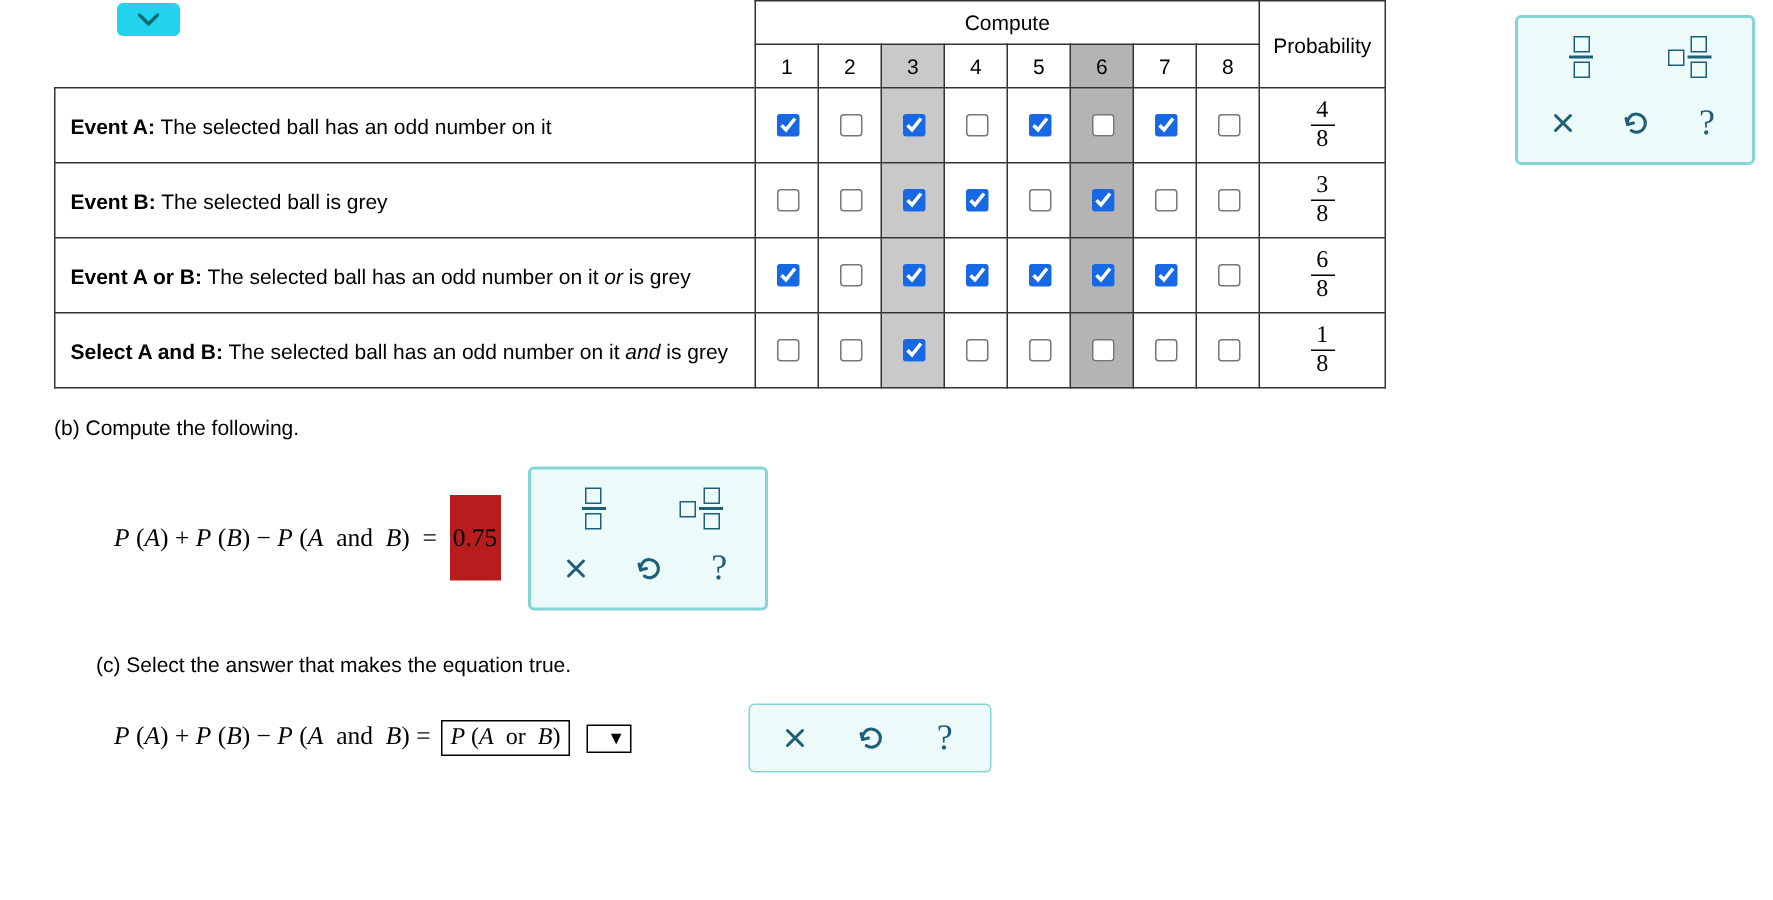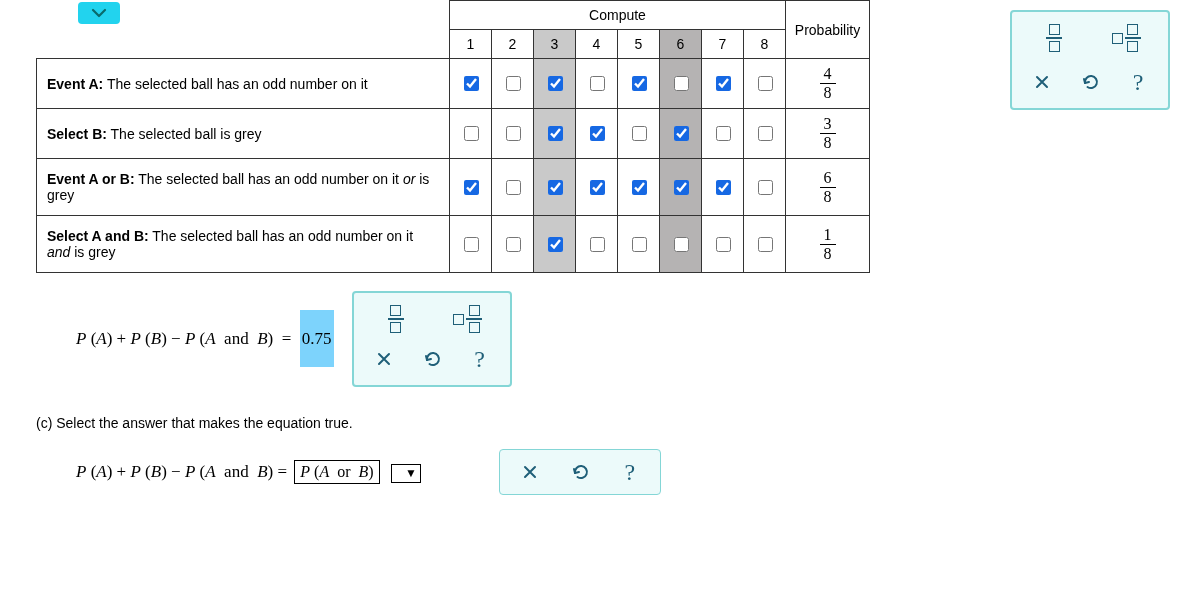--- a/index.html
+++ b/index.html
@@ -42,21 +42,21 @@
     width: 42px;
     padding: 6px 0;
   }
   .main-table .prob-head {
     width: 84px;
     padding: 6px 4px;
   }
   .main-table .desc-cell {
     text-align: left;
     padding: 12px 10px;
-    width: 413px;
+    width: 467px;
   }
   .main-table .cb-cell {
     width: 42px;
     padding: 14px 0;
   }
   .main-table .prob-cell {
     width: 84px;
     padding: 4px 0;
   }
   .main-table .filler {
@@ -81,21 +81,21 @@
   .below {
     margin-left: 36px;
     margin-top: 18px;
   }
   .math {
     font-family: "Times New Roman", serif;
     font-size: 17px;
   }
   .math em { font-style: italic; }
   .hl {
-    background: #7dd3fc;
+    background: #b91c1c;
     padding: 19px 2px;
   }
   .row-flex {
     display: flex;
     align-items: center;
     gap: 18px;
   }
   .toolbox {
     border: 2px solid #84d6d6;
     border-radius: 4px;
@@ -257,21 +257,21 @@
         <td class="cb-cell"><input type="checkbox" checked="" style=""></td>
         <td class="cb-cell shade6"><input type="checkbox" style=""></td>
         <td class="cb-cell"><input type="checkbox" checked="" style=""></td>
         <td class="cb-cell"><input type="checkbox" style=""></td>
         <td class="prob-cell"><span class="frac">
             <span class="num">4</span>
             <span class="den">8</span>
           </span></td>
       </tr>
       <tr>
-        <td class="desc-cell"><b>Select B:</b> The selected ball is grey</td>
+        <td class="desc-cell"><b>Event B:</b> The selected ball is grey</td>
         <td class="cb-cell"><input type="checkbox" style=""></td>
         <td class="cb-cell"><input type="checkbox" style=""></td>
         <td class="cb-cell shade3"><input type="checkbox" checked="" style=""></td>
         <td class="cb-cell"><input type="checkbox" checked="" style=""></td>
         <td class="cb-cell"><input type="checkbox" style=""></td>
         <td class="cb-cell shade6"><input type="checkbox" checked="" style=""></td>
         <td class="cb-cell"><input type="checkbox" style=""></td>
         <td class="cb-cell"><input type="checkbox" style=""></td>
         <td class="prob-cell"><span class="frac">
             <span class="num">3</span>
@@ -305,20 +305,21 @@
         <td class="cb-cell"><input type="checkbox" style=""></td>
         <td class="prob-cell"><span class="frac">
             <span class="num">1</span>
             <span class="den">8</span>
           </span></td>
       </tr>
     </tbody>
 </table>
 
 <div class="below">
+  <div style="margin-bottom:18px;">(b) Compute the following.</div>
   <div class="row-flex" style="margin-left:40px; margin-bottom:28px;">
     <span class="math">
       <span><em>P</em> (<em>A</em>) + <em>P</em> (<em>B</em>) − <em>P</em> (<em>A</em>&nbsp; and &nbsp;<em>B</em>)</span>
       &nbsp;=&nbsp;
       <span class="hl">0.75</span>
     </span>
     <div class="toolbox">
       <div class="toolbox-row">
         <span class="icon-btn">
           <span class="frac-icon">
@@ -350,21 +351,21 @@
               <path d="M3 5 L4 9 L8 8" stroke="#1f5f78" stroke-width="2" fill="none" stroke-linecap="round" stroke-linejoin="round"></path>
             </svg>
         </span>
         <span class="icon-btn">
           <span class="question-mark">?</span>
         </span>
       </div>
     </div>
   </div>
 
-  <div style="margin-bottom:18px;">(c) Select the answer that makes the equation true.</div>
+  <div style="margin-bottom:18px;margin-left:28px;">(c) Select the answer that makes the equation true.</div>
   <div class="row-flex" style="margin-left:40px;">
     <span class="math">
       <em>P</em> (<em>A</em>) + <em>P</em> (<em>B</em>) − <em>P</em> (<em>A</em>&nbsp; and &nbsp;<em>B</em>) =
       <span class="answer-box"><em>P</em> (<em>A</em>&nbsp; or &nbsp;<em>B</em>)</span>
       <span class="select-wrap">
         <span class="tri">▼</span>
       </span>
     </span>
     <div class="toolbox-single" style="margin-left:60px;">
       <span class="icon-btn x-icon">

